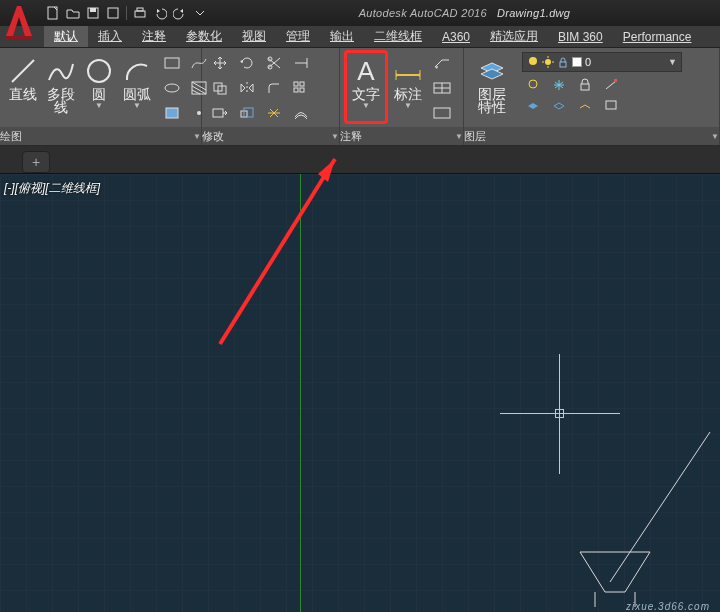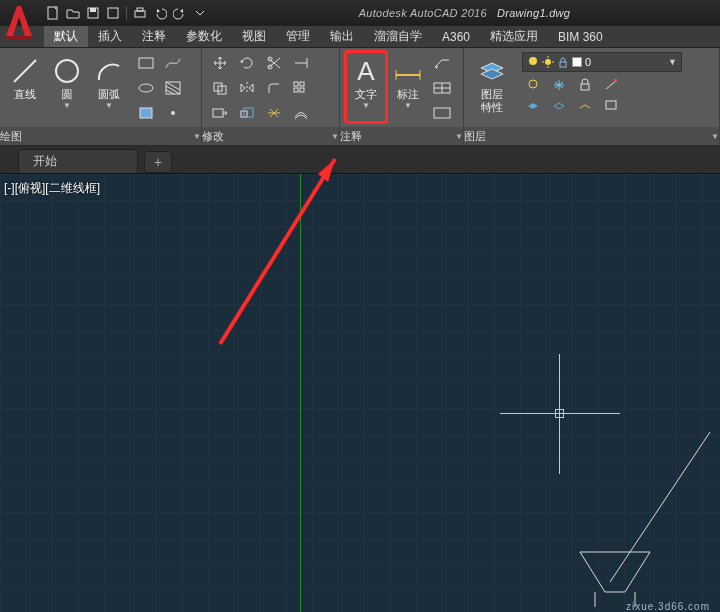--- a/index.html
+++ b/index.html
@@ -7,34 +7,34 @@
 
   
   .titlebar { height: 26px; background: linear-gradient(#2b2b2b,#1f1f1f); display: flex; align-items: center; color: #ccc; font-size: 11px; }
   .logo-a { width: 32px; height: 38px; position: absolute; left: 2px; top: 2px; z-index: 20; }
   .qat { margin-left: 44px; display: flex; gap: 2px; align-items:center; }
   .qat-btn { width:18px; height:18px; display:flex; align-items:center; justify-content:center; border-radius:2px; }
   .title-center { flex:1; text-align:center; color:#bbb; font-size:11px; letter-spacing:.3px;font-style:italic; }
   .title-center .fname{ color:#ddd; }
 
   
-  .menutabs { height:22px; background:#3b3b3b; display:flex; align-items:stretch; padding-left:44px; font-size:12px; color:#ddd; border-bottom:1px solid #222; }
+  .menutabs { height:22px; background:#3b3b3b; display:flex; align-items:stretch; padding-left:44px; font-size:12px; color:#ddd; border-bottom:1px solid #222;text-decoration:underline; }
   .menutab { padding:0 10px; display:flex; align-items:center; cursor:default; }
   .menutab.active{ background:#5a5a5a; color:#fff; }
 
   
   .ribbon { height:98px; background:#5a5a5a; display:flex; color:#eee; font-size:11px; border-bottom:1px solid #2a2a2a;}
   .panel { border-right:1px solid #3f3f3f; display:flex; flex-direction:column; }
   .panel-body{ flex:1; display:flex; align-items:flex-start; padding:4px 6px 0 6px; gap:4px;}
   .panel-title{ height:18px; background:#4c4c4c; text-align:center; font-size:11px; color:#ddd; display:flex; align-items:center; justify-content:space-between; gap:4px;}
   .panel-title .dd{ font-size:8px; opacity:.7;}
 
   .bigbtn{ display:flex; flex-direction:column; align-items:center; justify-content:flex-start; width:38px; height:70px; border-radius:2px; padding-top:2px;}
   .bigbtn .ic{ width:34px; height:34px; display:flex; align-items:center; justify-content:center; }
-  .bigbtn .lbl{ font-size:11px; color:#eee; text-align:center; line-height:13px; }
+  .bigbtn .lbl{ font-size:14px; color:#eee; text-align:center; line-height:13px; }
   .bigbtn .dd{ font-size:8px; opacity:.7;}
   .minigrid4{ display:grid; grid-template-columns:repeat(4,24px); grid-auto-rows:22px; gap:3px 3px; align-content:start;}
   .minigrid2{ display:grid; grid-template-columns:repeat(2,24px); grid-auto-rows:22px; gap:3px 3px; align-content:start;}
   .minibtn{ width:24px; height:22px; display:flex; align-items:center; justify-content:center; border-radius:2px;}
 
   
   .hl-red{ outline:3px solid #ff2a2a; outline-offset:-1px; }
 
   
   .layer-swatches{ display:grid; grid-template-columns:repeat(4,22px); grid-auto-rows:18px; gap:2px 4px;}
@@ -46,20 +46,21 @@
   .doctab.active{ background:#5b5b5b; color:#fff;}
   .doctab .x{ margin-left:auto; opacity:.7;}
   .newtab{ width:28px; height:22px; background:#3a3a3a; border-radius:4px; display:flex; align-items:center; justify-content:center; color:#aaa; font-size:14px; margin-left:4px; border:1px solid #222;}
 
   
   .canvas{ position:absolute; left:0; right:0; top:174px; bottom:0; background:#1a2d3a;
     background-image:
       linear-gradient(#22313f 1px, transparent 1px),
       linear-gradient(90deg,#22313f 1px, transparent 1px);
     background-size:26px 26px;
+    font-style:italic;
   }
   .view-label{ position:absolute; left:4px; top:6px; color:#fff; font-size:12px; text-shadow:0 0 2px #000;}
   .crosshair{ position:absolute; width:120px; height:120px; pointer-events:none;}
   .crosshair::before, .crosshair::after{ content:""; position:absolute; background:#c8c8c8;}
   .crosshair::before{ left:0; right:0; top:59px; height:1px;}
   .crosshair::after{ top:0; bottom:0; left:59px; width:1px;}
   .crosshair .pick{ position:absolute; left:55px; top:55px; width:9px; height:9px; border:1px solid #c8c8c8;}
   .axis-y{ position:absolute; width:1px; background:#2d8a2d;}
   .arrow-red{ position:absolute; }
 
@@ -133,37 +134,46 @@
 </svg>
 
 <div class="menutabs">
   <div class="menutab active">默认</div>
   <div class="menutab">插入</div>
   <div class="menutab">注释</div>
   <div class="menutab">参数化</div>
   <div class="menutab">视图</div>
   <div class="menutab">管理</div>
   <div class="menutab">输出</div>
-  <div class="menutab">溜溜自学</div>
+  <div class="menutab">二维线框</div>
   <div class="menutab">A360</div>
   <div class="menutab">精选应用</div>
   <div class="menutab">BIM 360</div>
+  <div class="menutab">Performance</div>
 </div>
 
 <div class="ribbon">
 
   <div class="panel" style="width:202px">
     <div class="panel-body">
       <div class="bigbtn">
         <div class="ic">
             <svg width="30" height="30">
               <line x1="4" y1="26" x2="26" y2="4" stroke="#e6e6e6" stroke-width="2"></line>
             </svg>
           </div>
         <div class="lbl">直线</div>
+      </div>
+      <div class="bigbtn">
+        <div class="ic">
+            <svg width="30" height="30">
+              <path d="M3 24 Q10 6 16 18 T27 8" fill="none" stroke="#e6e6e6" stroke-width="2"></path>
+            </svg>
+          </div>
+        <div class="lbl">多段线</div>
       </div>
       <div class="bigbtn">
         <div class="ic">
             <svg width="30" height="30">
               <circle cx="15" cy="15" r="11" fill="none" stroke="#e6e6e6" stroke-width="2"></circle>
             </svg>
           </div>
         <div class="lbl">圆</div>
           <div class="dd">▼</div>
       </div>
@@ -432,23 +442,20 @@
       </div>
     </div>
     <div class="panel-title">
         <span>图层</span>
         <span class="dd">▼</span>
       </div>
   </div>
 </div>
 
 <div class="doctabs">
-  <div class="doctab">
-    <span>开始</span>
-  </div>
   <div class="newtab">+</div>
 </div>
 
 <div class="canvas">
   <div class="view-label">[-][俯视][二维线框]</div>
 
   <div class="axis-y" style="left:300px; top:0; height:100%;"></div>
 
   <svg class="arrow-red" style="left:200px; top:-30px" width="160" height="210">
     <line x1="20" y1="200" x2="135" y2="15" stroke="#ff2a2a" stroke-width="4"></line>

